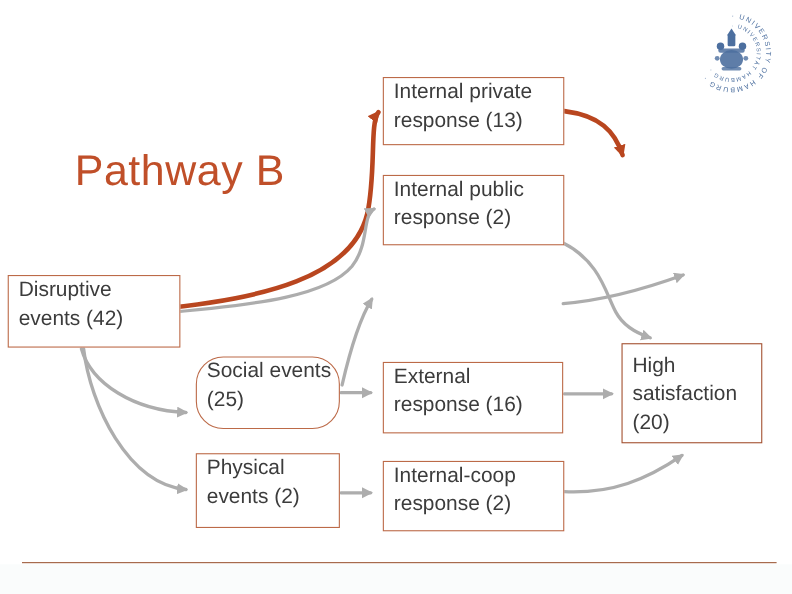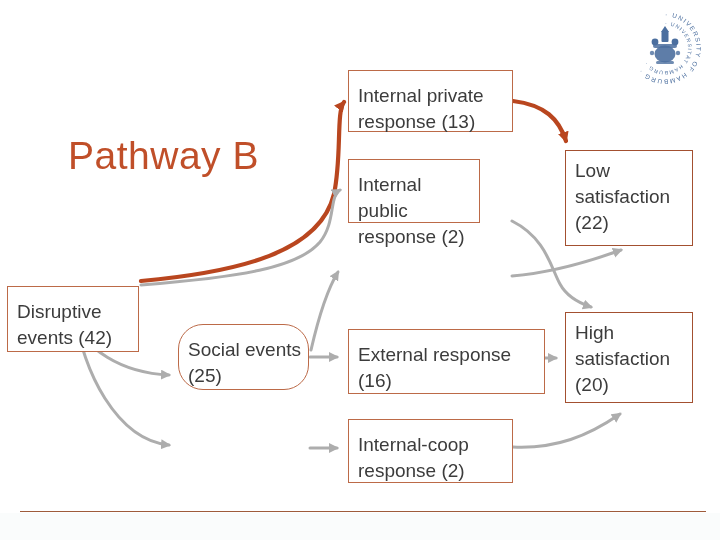--- a/index.html
+++ b/index.html
@@ -14,30 +14,30 @@
   .head-gray{fill:var(--arrow-gray);}
   .head-red{fill:var(--accent-red);}
   .title{
     position:absolute;left:68px;top:134px;z-index:2;
     font-size:39px;letter-spacing:.5px;color:var(--title-red);
   }
   .node{
     position:absolute;z-index:2;box-sizing:border-box;background:#ffffff;
     border:1.5px solid var(--box-border);
     color:var(--text);font-size:19px;line-height:26px;
-    padding:12px 4px 0 9px;
+    padding:0 4px 0 9px;
   }
   .node.satisfaction{border:1.8px solid var(--satisfaction-border);padding-top:7px;}
-  .n-disruptive{left:7px;  top:250px;width:132px;height:66px;margin-top:36px;}
+  .n-disruptive{left:7px;  top:250px;width:157px;height:66px;}
   .n-social    {left:178px;top:324px;width:131px;height:66px;border-radius:25px;}
   .n-physical  {left:178px;top:412px;width:131px;height:68px;}
   .n-private   {left:348px;top:70px; width:165px;height:62px;}
-  .n-public    {left:348px;top:159px;width:132px;height:64px;}
+  .n-public    {left:348px;top:159px;width:165px;height:64px;}
   .n-internal  {left:348px;top:242px;width:165px;height:67px;}
-  .n-external  {left:348px;top:329px;width:197px;height:65px;}
+  .n-external  {left:348px;top:329px;width:164px;height:65px;}
   .n-coop      {left:348px;top:419px;width:165px;height:64px;}
   .n-low       {left:565px;top:150px;width:128px;height:96px;}
   .n-high      {left:565px;top:312px;width:128px;height:91px;}
   .logo{position:absolute;left:626px;top:9px;z-index:2;}
   .logo text{fill:var(--logo-blue);}
   .logo .emblem{fill:var(--logo-blue);}
   .divider{
     position:absolute;left:20px;top:511px;width:686px;height:0;z-index:2;
     border-top:1.6px solid var(--divider);
   }
@@ -101,33 +101,33 @@
       <rect x="30" y="52" width="18" height="3" rx="1.5" opacity="0.8"></rect>
     </g>
   </svg>
 
   <div class="node n-disruptive">
     <span>Disruptive events (42)</span>
   </div>
   <div class="node n-social">
     <span>Social events (25)</span>
   </div>
+  <div class="node n-physical">
+    <span>Physical events (2)</span>
+  </div>
   <div class="node n-private">
     <span>Internal private response (13)</span>
   </div>
   <div class="node n-public">
     <span>Internal public response (2)</span>
   </div>
   <div class="node n-external">
     <span>External response (16)</span>
   </div>
   <div class="node n-coop">
     <span>Internal-coop response (2)</span>
   </div>
-  <div class="node satisfaction n-low">
-    <span>Low satisfaction (22)</span>
-  </div>
   <div class="node satisfaction n-high">
     <span>High satisfaction (20)</span>
   </div>
 
   <div class="divider"></div>
 </div>
 
 </body></html>

